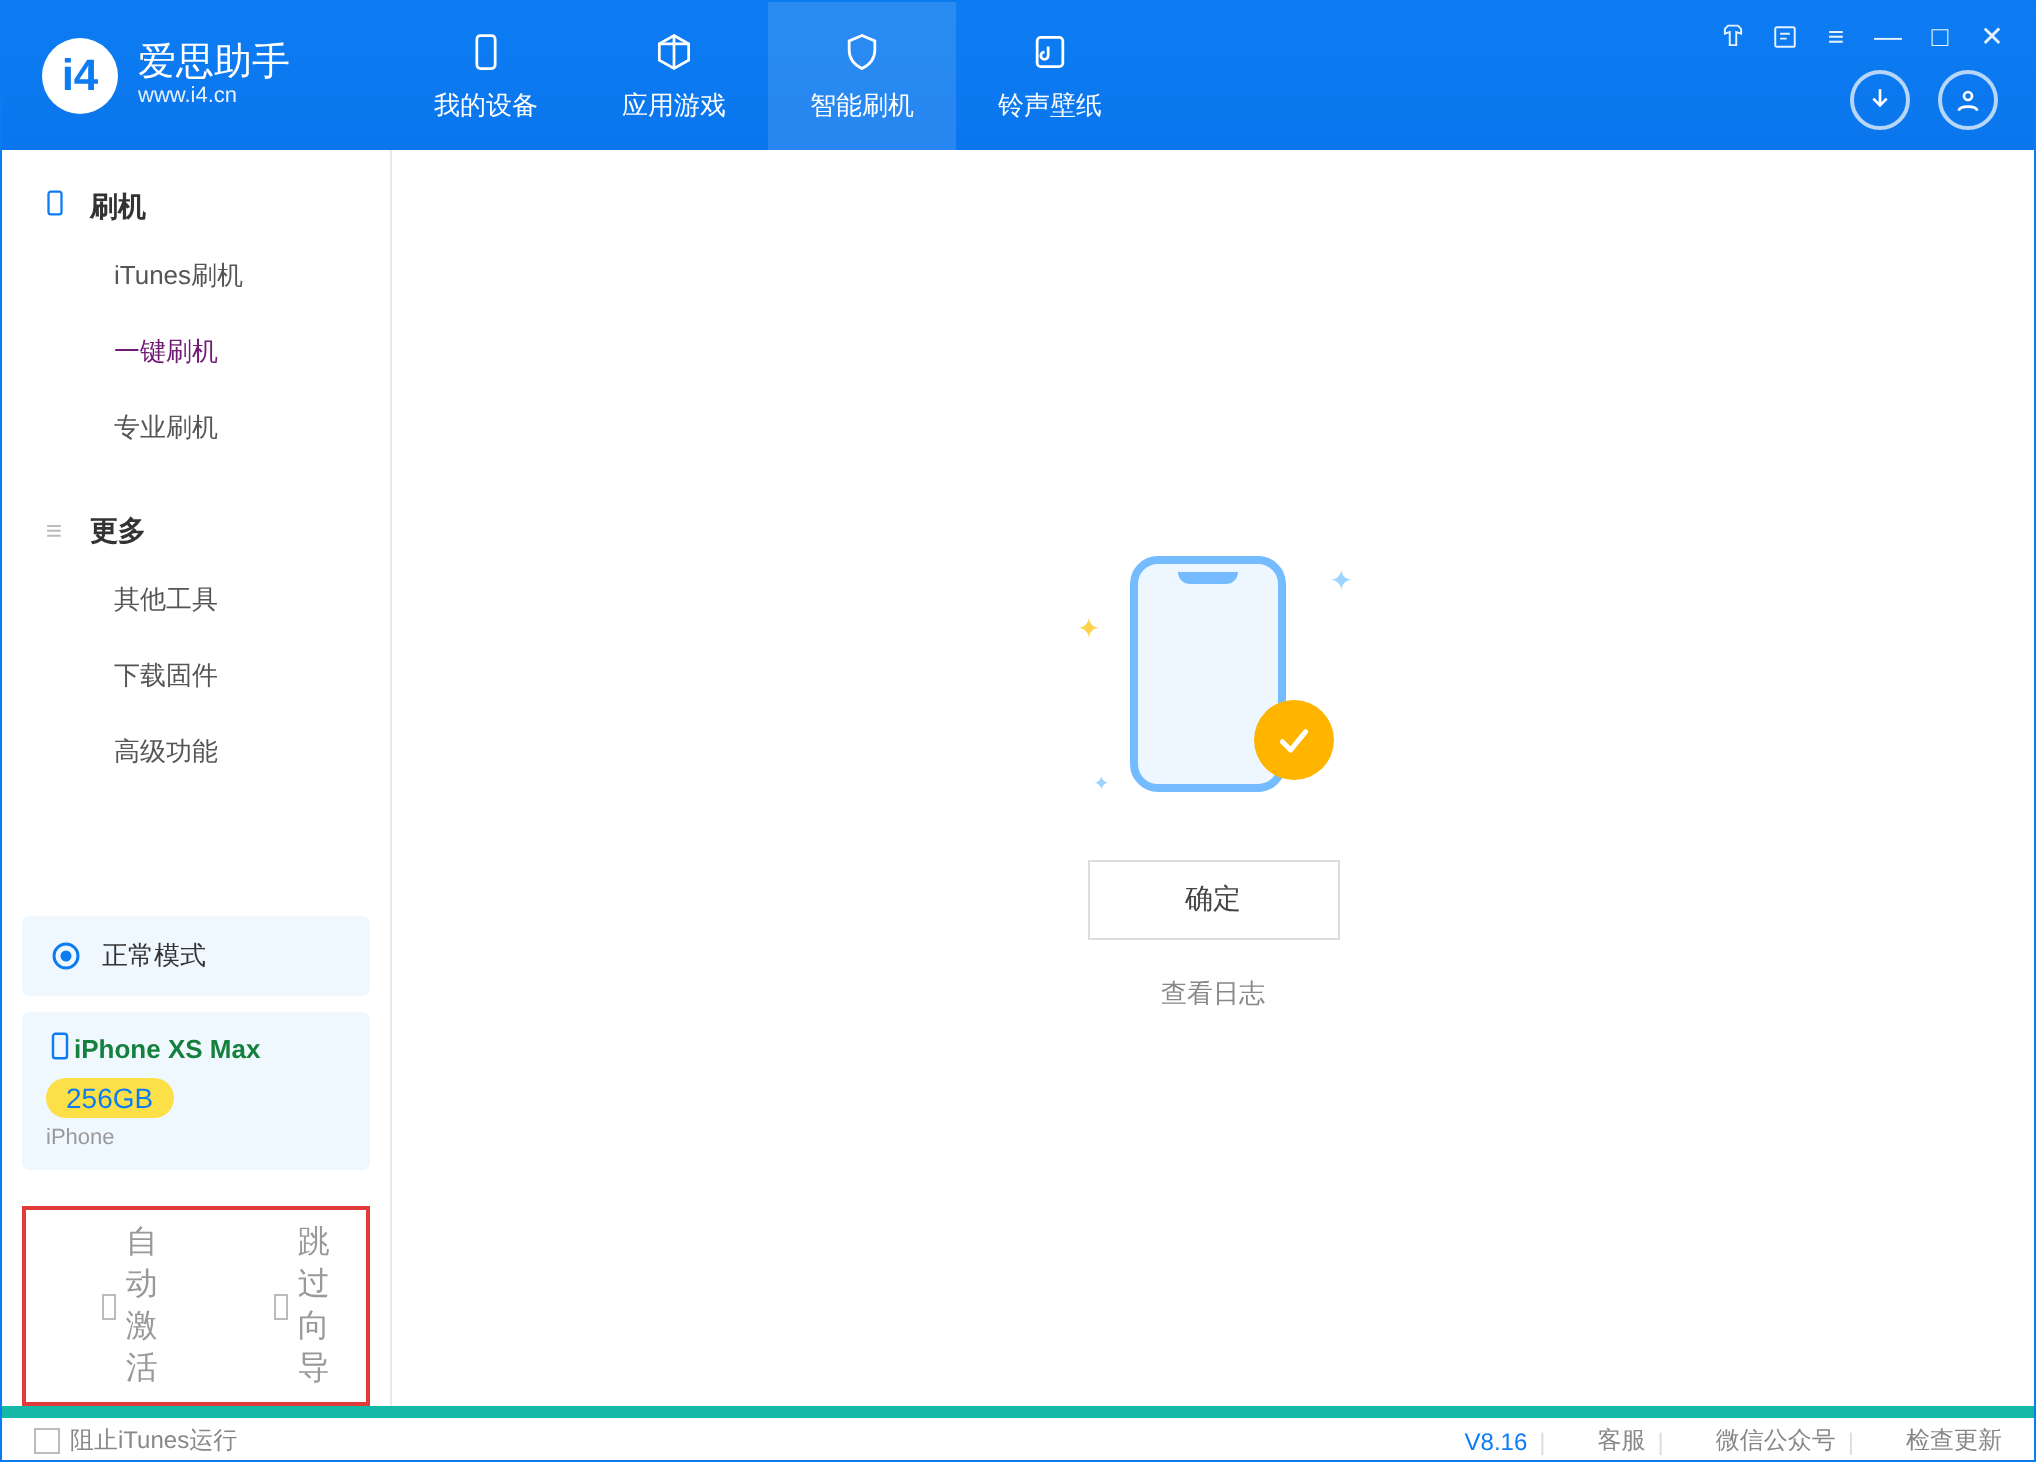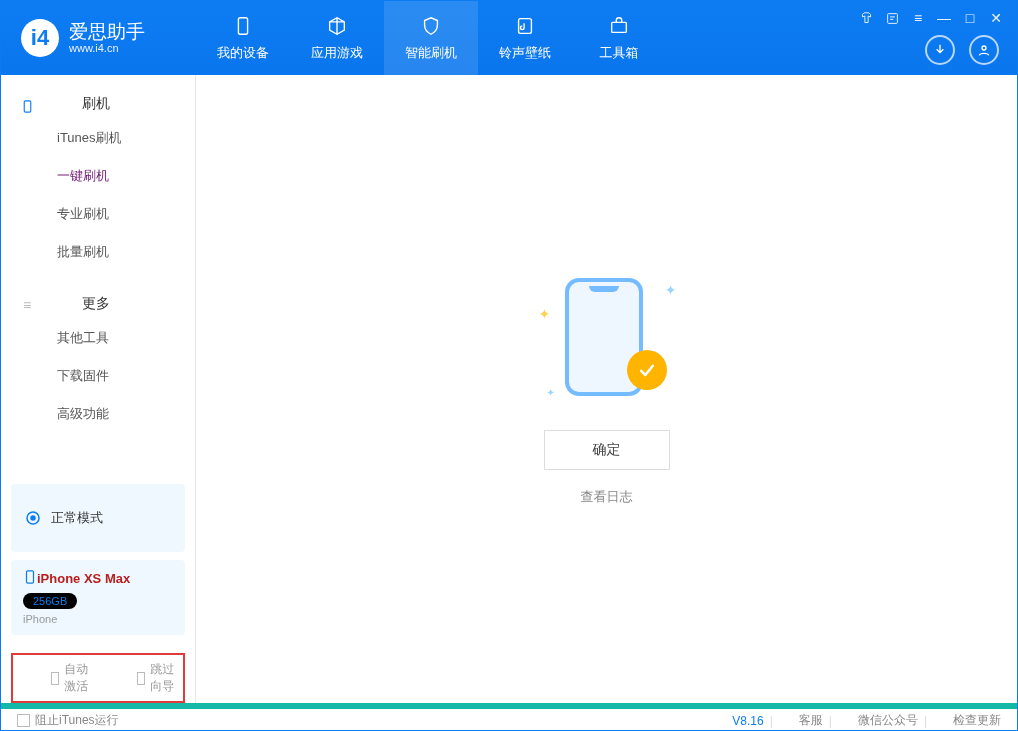--- a/index.html
+++ b/index.html
@@ -19,36 +19,36 @@
 .nav-tab .tab-label { font-size: 13px; }
 
 .header-right { position: absolute; right: 12px; top: 8px; display: flex; gap: 8px; }
 .header-right .sys-btn { color: #fff; opacity: 0.9; cursor: pointer; width: 18px; height: 18px; display: flex; align-items: center; justify-content: center; font-size: 14px; }
 .header-circles { position: absolute; right: 18px; bottom: 10px; display: flex; gap: 14px; }
 .circle-btn { width: 30px; height: 30px; border-radius: 50%; border: 2px solid rgba(255,255,255,0.7); display: flex; align-items: center; justify-content: center; color: #fff; cursor: pointer; }
 
 .body-area { display: flex; height: 628px; }
 .sidebar { width: 195px; border-right: 1px solid #e8e8e8; display: flex; flex-direction: column; }
 .side-section { padding: 14px 0 4px 0; }
-.side-header { display: flex; align-items: flex-end; padding: 6px 18px; color: #333; font-size: 14px; font-weight: 400; gap: 37px; }
+.side-header { display: flex; align-items: flex-start; padding: 6px 18px; color: #333; font-size: 14px; font-weight: 700; }
 .side-header .sh-icon { width: 16px; margin-right: 10px; display: flex; align-items: center; justify-content: center; color: #0d7cf2; }
 .side-item { padding: 10px 18px 10px 56px; font-size: 13px; color: #555; cursor: pointer; }
 .side-item.active { color: #701a75; }
 .side-spacer { flex: 1; }
 
-.device-card { margin: 8px 10px; padding: 24px 12px; border-radius: 4px; background: #f0f8ff; display: flex; align-items: center; font-size: 13px; color: #333; }
+.device-card { margin: 8px 10px; padding: 10px 12px; border-radius: 4px; background: #f0f8ff; display: flex; align-items: center; font-size: 13px; color: #333; }
 .device-card .dc-icon { width: 20px; height: 20px; margin-right: 8px; display: flex; align-items: center; justify-content: center; color: #0d7cf2; }
 .device-info-card { margin: 0 10px 10px 10px; padding: 10px 12px; border-radius: 4px; background: #f0f8ff; font-size: 13px; }
 .device-name-row { display: flex; align-items: center; margin-bottom: 6px; }
-.device-name { font-weight: 700; color: #b91c1c; }
-.device-badge { display: inline-block; padding: 2px 10px; border-radius: 10px; background: #000000; font-size: 11px; color: #0d7cf2; margin-bottom: 4px; }
+.device-name { font-weight: 700; color: #15803d; }
+.device-badge { display: inline-block; padding: 2px 10px; border-radius: 10px; background: #fde047; font-size: 14px; color: #0d7cf2; margin-bottom: 4px; }
 .device-sub { font-size: 11px; color: #999; }
 
 .checkbox-row { margin: 8px 10px 0 10px; padding: 6px 6px; display: flex; gap: 14px; border: 2px solid #e03a3a; }
-.cb-item { display: flex; align-items: center; font-size: 12px; color: #999; cursor: pointer; padding-left: 32px; }
+.cb-item { display: flex; align-items: center; font-size: 16px; color: #999; cursor: pointer; padding-left: 32px; }
 .cb-box { width: 13px; height: 13px; border: 1px solid #bbb; margin-right: 5px; }
 
 .main { flex: 1; display: flex; flex-direction: column; align-items: center; justify-content: center; }
 .success-art { position: relative; width: 140px; height: 130px; margin-bottom: 28px; }
 .phone-shape { position: absolute; left: 28px; top: 6px; width: 78px; height: 118px; border: 4px solid #74bbff; border-radius: 14px; background: #eef7ff; }
 .phone-shape::before { content: ""; position: absolute; top: 4px; left: 50%; transform: translateX(-50%); width: 30px; height: 6px; background: #74bbff; border-radius: 0 0 6px 6px; }
 .check-badge { position: absolute; right: 10px; bottom: 12px; width: 40px; height: 40px; border-radius: 50%; background: #ffb400; display: flex; align-items: center; justify-content: center; }
 .check-badge svg { width: 20px; height: 20px; }
 .spark { position: absolute; color: #ffd24d; font-size: 14px; }
 .spark.s1 { left: 2px; top: 34px; }
@@ -105,29 +105,20 @@
     </div>
     <div class="nav-tab">
       <span class="tab-icon">
           <svg viewBox="0 0 24 24" width="22" height="22" fill="none" stroke="#fff" stroke-width="1.5">
             <rect x="5" y="4" width="14" height="16" rx="2"></rect>
             <path d="M11 9v5a2 2 0 11-2-2"></path>
           </svg>
         </span>
       <span class="tab-label">铃声壁纸</span>
     </div>
-    <div class="nav-tab">
-      <span class="tab-icon">
-          <svg viewBox="0 0 24 24" width="22" height="22" fill="none" stroke="#fff" stroke-width="1.5">
-            <rect x="4" y="8" width="16" height="11" rx="1"></rect>
-            <path d="M9 8V6a3 3 0 016 0v2"></path>
-          </svg>
-        </span>
-      <span class="tab-label">工具箱</span>
-    </div>
   </div>
   <div class="header-right">
     <span class="sys-btn">
         <svg viewBox="0 0 16 16" width="13" height="13" fill="none" stroke="#fff" stroke-width="1.2">
           <path d="M3 3l2-2h6l2 2v3l-3-1v8H6V5L3 6V3z"></path>
         </svg>
       </span>
     <span class="sys-btn">
         <svg viewBox="0 0 16 16" width="13" height="13" fill="none" stroke="#fff" stroke-width="1.2">
           <rect x="2" y="2" width="12" height="12" rx="1"></rect>
@@ -161,21 +152,20 @@
         <span class="sh-icon">
             <svg viewBox="0 0 16 16" width="13" height="13" fill="none" stroke="#0d7cf2" stroke-width="1.4">
               <rect x="4" y="1" width="8" height="14" rx="1.5"></rect>
             </svg>
           </span>
         <span>刷机</span>
       </div>
       <div class="side-item">iTunes刷机</div>
       <div class="side-item active">一键刷机</div>
       <div class="side-item">专业刷机</div>
-      <div class="side-item">批量刷机</div>
     </div>
     <div class="side-section">
       <div class="side-header">
         <span class="sh-icon" style="color:#bbb">≡</span>
         <span>更多</span>
       </div>
       <div class="side-item">其他工具</div>
       <div class="side-item">下载固件</div>
       <div class="side-item">高级功能</div>
     </div>

